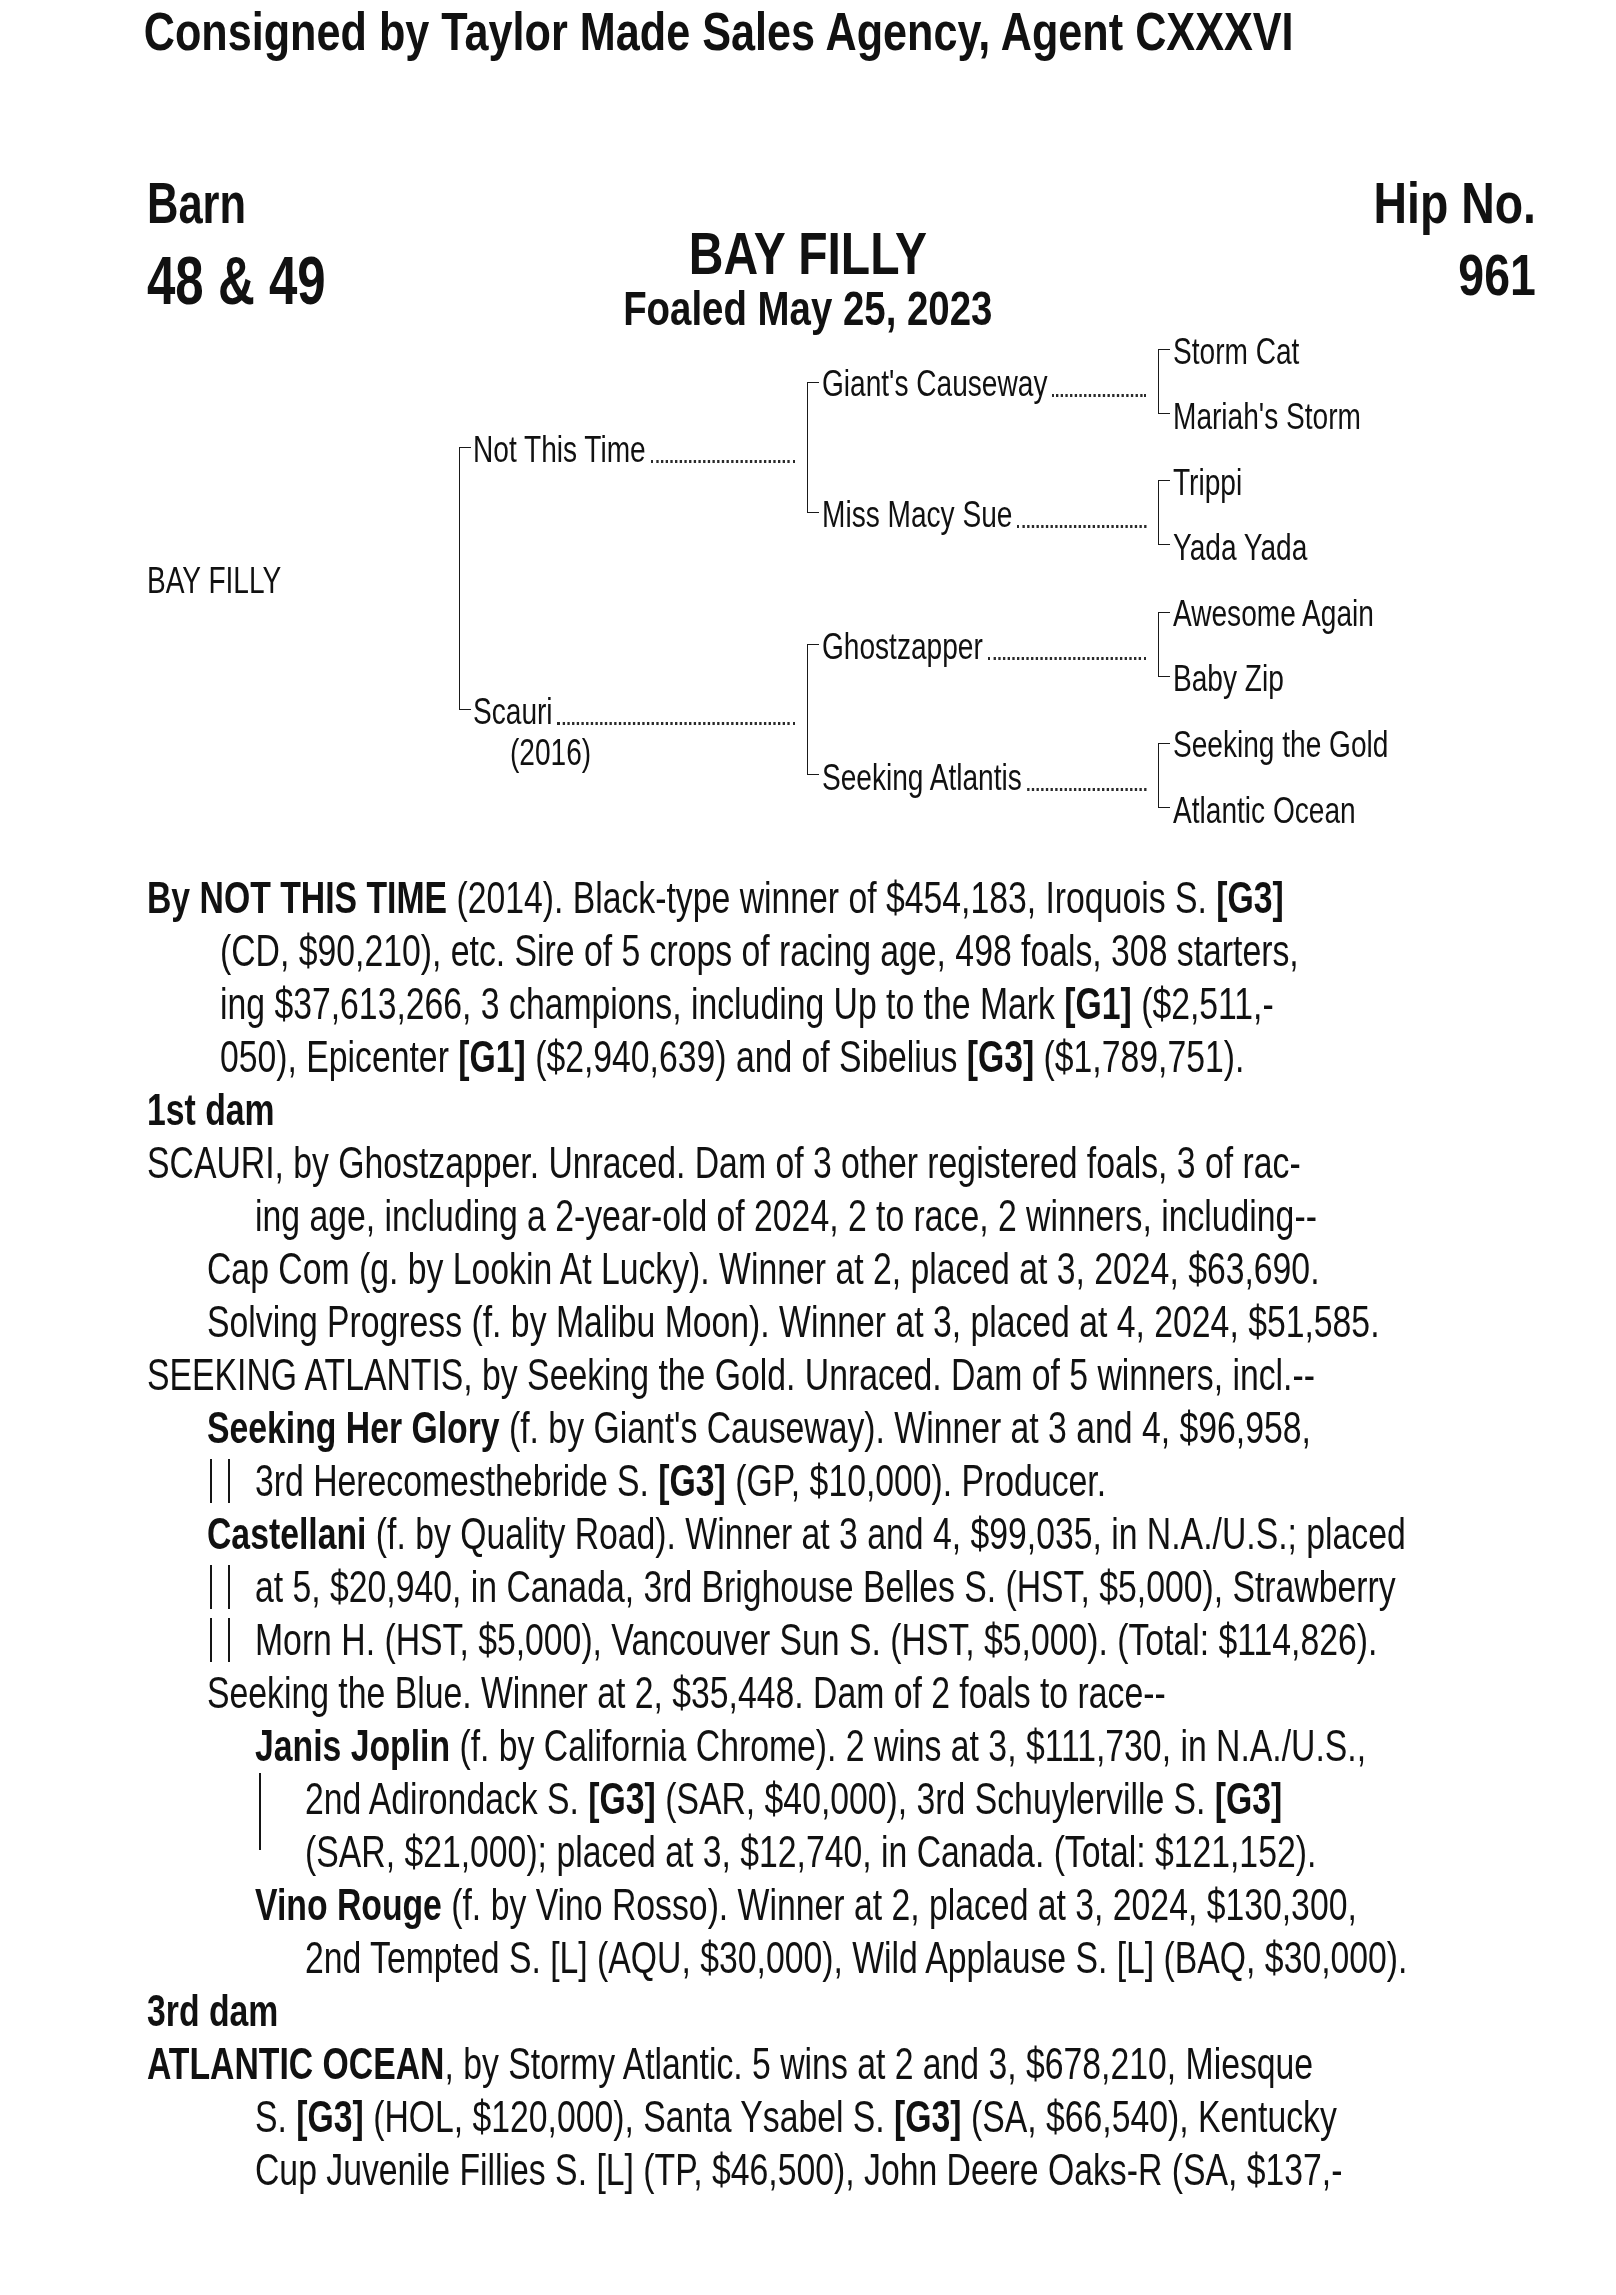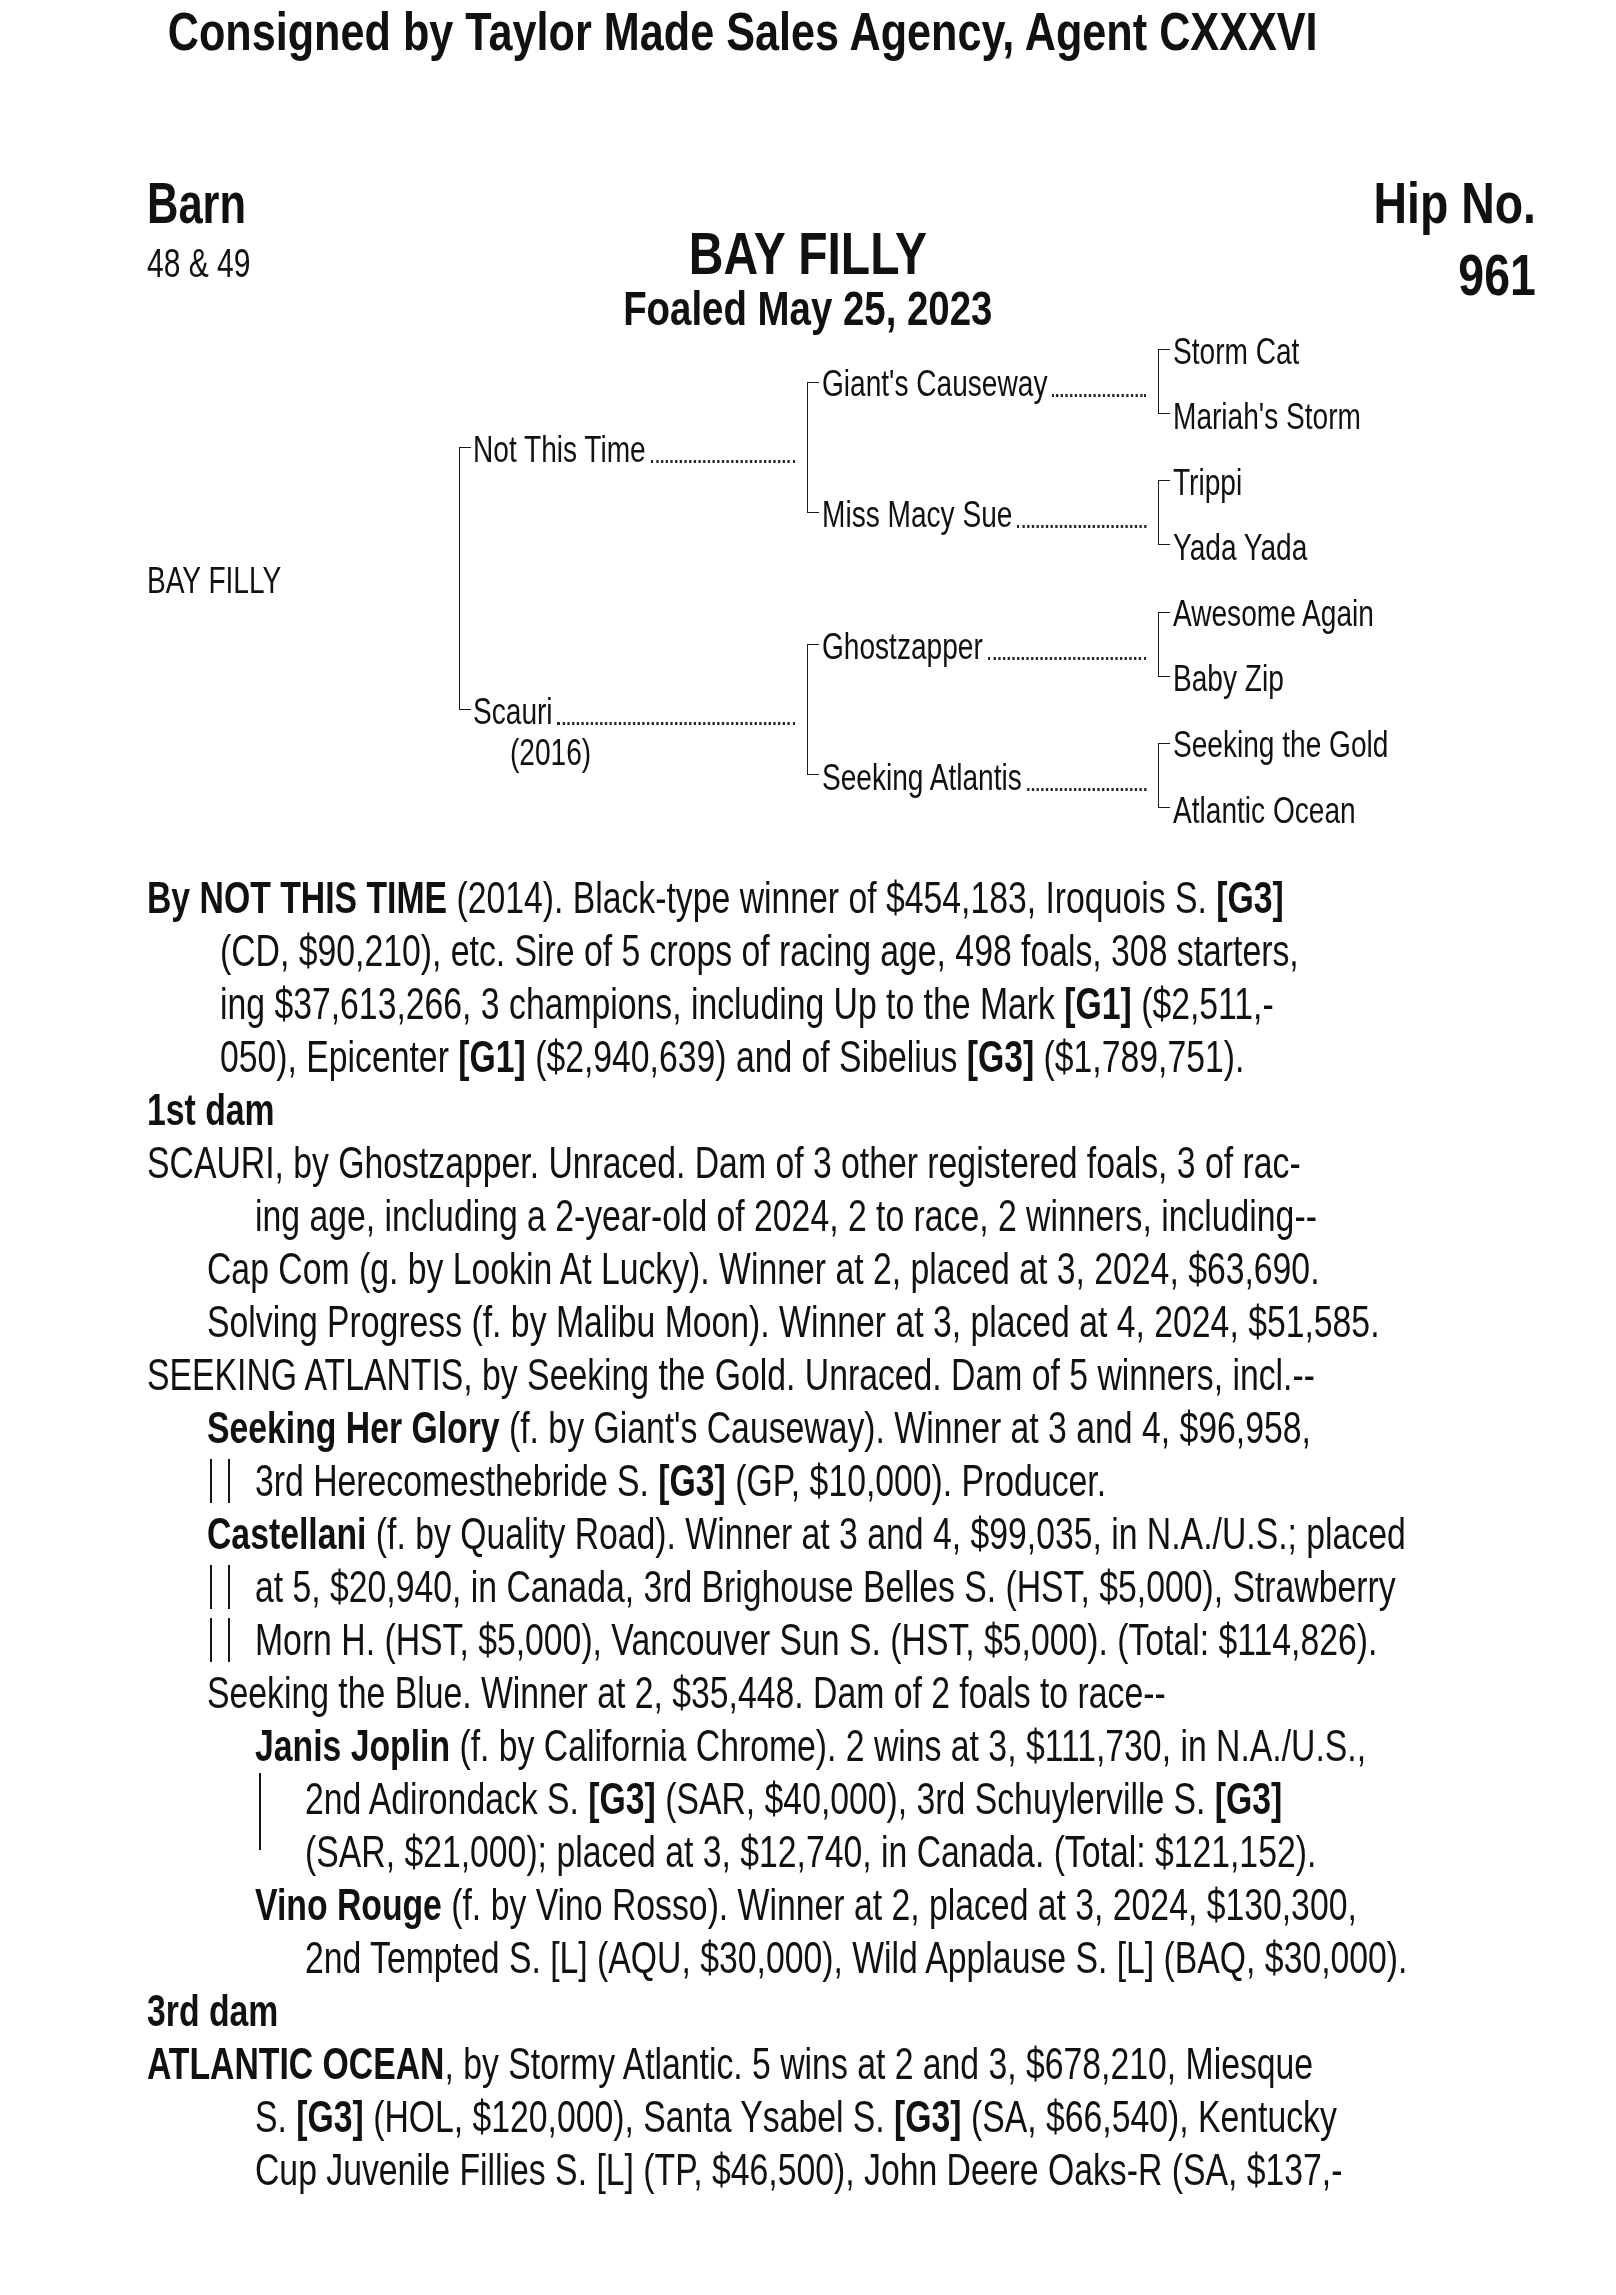--- a/index.html
+++ b/index.html
@@ -17,26 +17,26 @@
   }
   .abs { position: absolute; }
   
   .cond   { display: inline-block; transform: scaleX(0.75); transform-origin: 0 50%; white-space: nowrap; }
   .cond-c { display: inline-block; transform: scaleX(0.80); transform-origin: 50% 50%; white-space: nowrap; }
   .cond-r { display: inline-block; transform: scaleX(0.80); transform-origin: 100% 50%; white-space: nowrap; }
 
   #consignor-line {
     left: 0; top: 245; width: 1288px;
     text-align: center;
-    font-size: 54px; font-weight: bold; padding-left: 24px;
+    font-size: 54px; font-weight: bold;
   }
   #barn-label   { left: 147px;  top: 169px; font-size: 58px; font-weight: bold; }
   #hip-label    { right: 80px; top: 169px; font-size: 58px; font-weight: bold; text-align: center; }
   #horse-title  { left: 0; top: 219px; width: 1616px; text-align: center; font-size: 60px; font-weight: bold; }
-  #barn-numbers { left: 147px;  top: 241px; font-size: 40px; font-weight: normal; }
+  #barn-numbers { left: 147px;  top: 241px; font-size: 68px; font-weight: bold; }
   #hip-number   { right: 80px; top: 241px; font-size: 58px; font-weight: bold; text-align: center; }
   #foaled-line  { left: 0; top: 281px; width: 1616px; text-align: center; font-size: 48px; font-weight: bold; }
 
   
   #pedigree { position: absolute; left: 0; top: 0; width: 1616px; height: 872px; }
   .pcell {
     position: absolute;
     font-size: 36px;
     line-height: 41px;
     display: flex;

